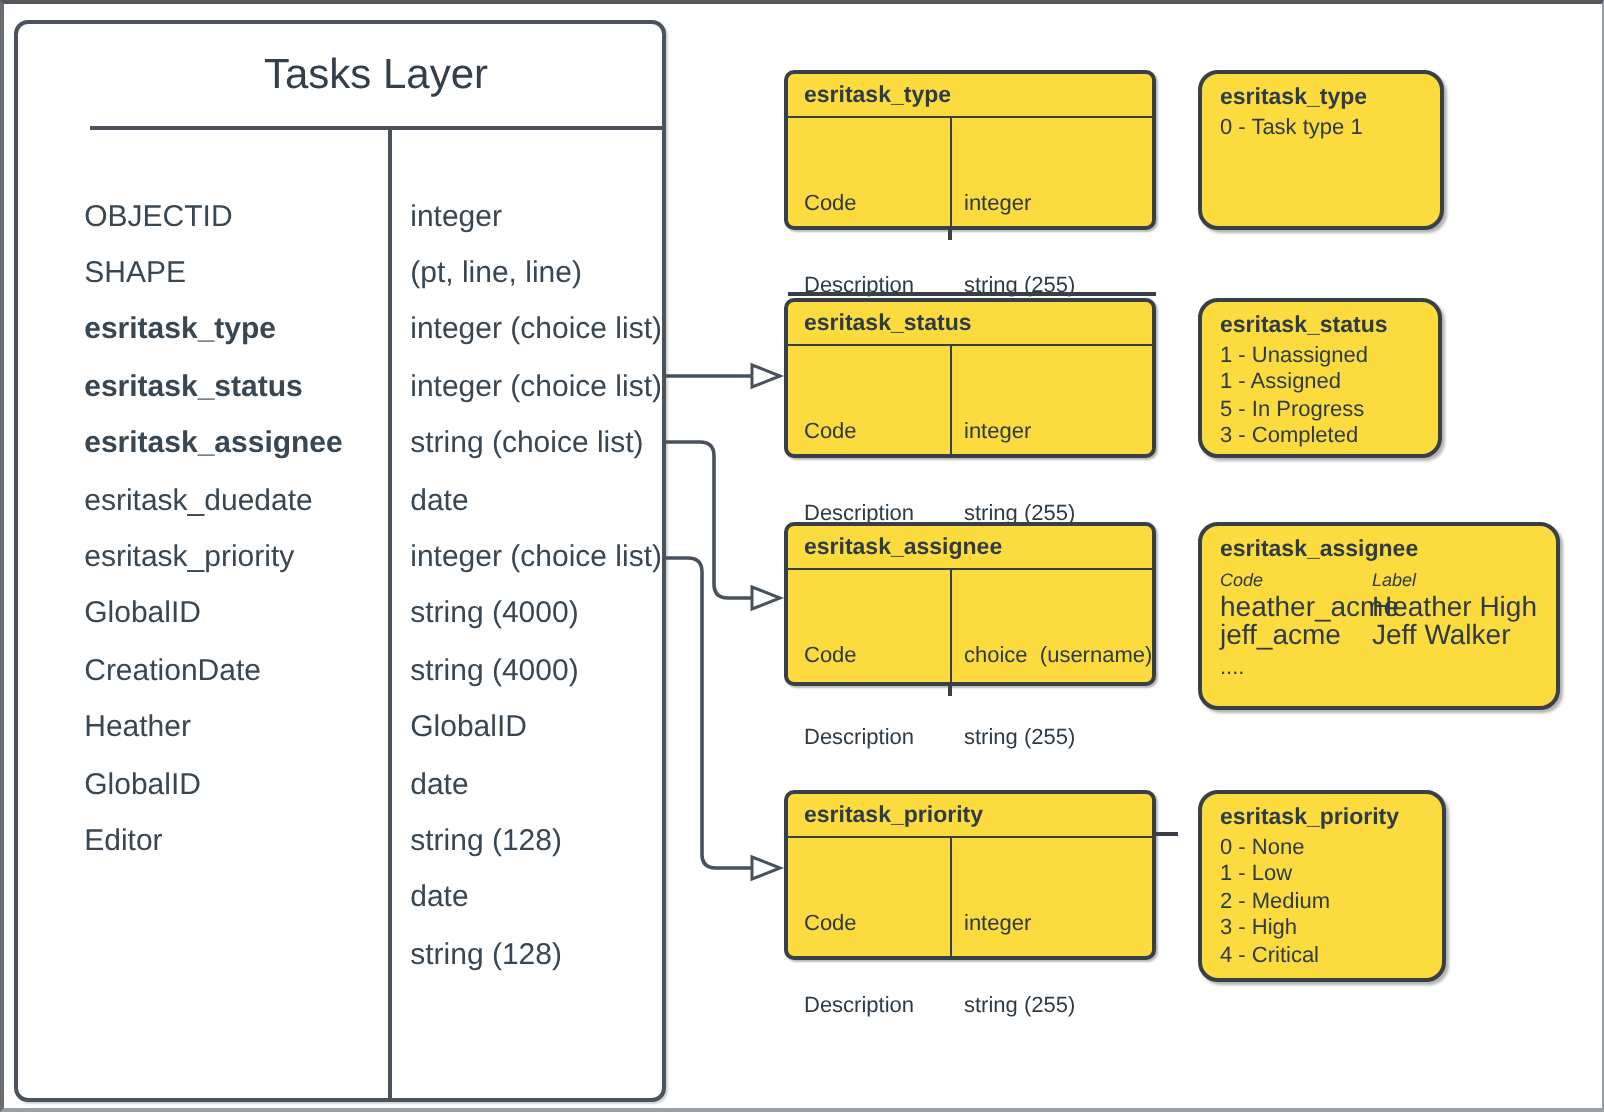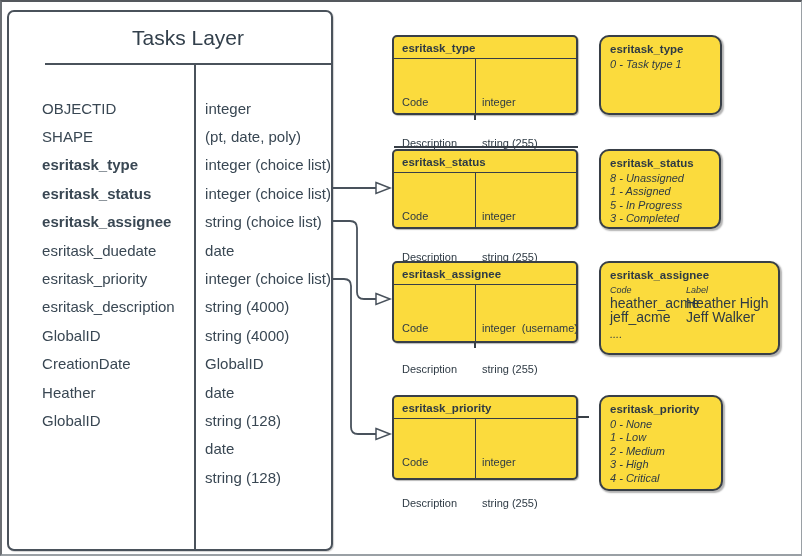--- a/index.html
+++ b/index.html
@@ -41,21 +41,21 @@
   .dbox-col.attrs{width:81px;flex:0 0 81px;}
   .dbox-col.typ{flex:1;border-left:1.5px solid #383f47;padding-left:6px;}
   
   .vbox{
     position:absolute;left:597px;box-sizing:border-box;
     background:#fbdb3d;border:2px solid #383f47;border-radius:10px;
     box-shadow:1.5px 1.5px 1.5px rgba(0,0,0,.3);
     padding:6px 9px;color:#2e3a44;font-size:11px;line-height:13.5px;
   }
   .vbox-header{font-size:11.5px;font-weight:bold;margin-bottom:1px;}
-  .v-line{white-space:pre;font-style:italic;}
+  .v-line{white-space:pre;}
   .v-cols{display:flex;}
   .v-cols .c1{width:76px;flex:0 0 76px;}
   .v-colhead{font-size:9px;font-style:italic;}
   .v-pair{font-size:14px;}
   .v-more{margin-top:4px;}
   
   .artifact{position:absolute;background:#383f47;}
   
   .wires{position:absolute;left:0;top:0;pointer-events:none;}
 </style>
@@ -68,29 +68,29 @@
     <div class="mt-title">Tasks Layer</div>
     <div class="mt-body">
       <div class="mt-col fields">
         <div class="mt-row">OBJECTID</div>
         <div class="mt-row">SHAPE</div>
         <div class="mt-row b">esritask_type</div>
         <div class="mt-row b">esritask_status</div>
         <div class="mt-row b">esritask_assignee</div>
         <div class="mt-row">esritask_duedate</div>
         <div class="mt-row">esritask_priority</div>
-        <div class="mt-row">esritask_description</div>
         <div class="mt-row">GlobalID</div>
         <div class="mt-row">CreationDate</div>
         <div class="mt-row">Heather</div>
         <div class="mt-row">GlobalID</div>
+        <div class="mt-row">Editor</div>
       </div>
       <div class="mt-col types">
         <div class="mt-row">integer</div>
-        <div class="mt-row">(pt, date, poly)</div>
+        <div class="mt-row">(pt, line, line)</div>
         <div class="mt-row">integer (choice list)</div>
         <div class="mt-row">integer (choice list)</div>
         <div class="mt-row">string (choice list)</div>
         <div class="mt-row">date</div>
         <div class="mt-row">integer (choice list)</div>
         <div class="mt-row">string (4000)</div>
         <div class="mt-row">string (4000)</div>
         <div class="mt-row">GlobalID</div>
         <div class="mt-row">date</div>
         <div class="mt-row">string (128)</div>
@@ -142,21 +142,21 @@
   </div>
 
   <div class="dbox" style="top:259px;height:82px">
     <div class="dbox-header">esritask_assignee</div>
     <div class="dbox-body">
       <div class="dbox-col attrs">
         <div>Code</div>
         <div>Description</div>
       </div>
       <div class="dbox-col typ">
-        <div>integer  (username)</div>
+        <div>choice  (username)</div>
         <div>string (255)</div>
       </div>
     </div>
   </div>
 
   <div class="dbox" style="top:393px;height:85px">
     <div class="dbox-header">esritask_priority</div>
     <div class="dbox-body">
       <div class="dbox-col attrs">
         <div>Code</div>
@@ -174,21 +174,21 @@
   <div class="artifact" style="left:472px;top:112px;width:1.5px;height:6px"></div>
   <div class="artifact" style="left:472px;top:340px;width:1.5px;height:6px"></div>
 
   <div class="vbox" style="top:33px;width:123px;height:80px">
     <div class="vbox-header">esritask_type</div>
     <div class="v-line">0 - Task type 1</div>
   </div>
 
   <div class="vbox" style="top:147px;width:122px;height:80px">
     <div class="vbox-header">esritask_status</div>
-    <div class="v-line">8 - Unassigned</div>
+    <div class="v-line">1 - Unassigned</div>
     <div class="v-line">1 - Assigned</div>
     <div class="v-line">5 - In Progress</div>
     <div class="v-line">3 - Completed</div>
   </div>
 
   <div class="vbox" style="top:259px;width:181px;height:94px">
     <div class="vbox-header">esritask_assignee</div>
     <div class="v-cols v-colhead">
       <div class="c1">Code</div>
       <div class="c2">Label</div>

